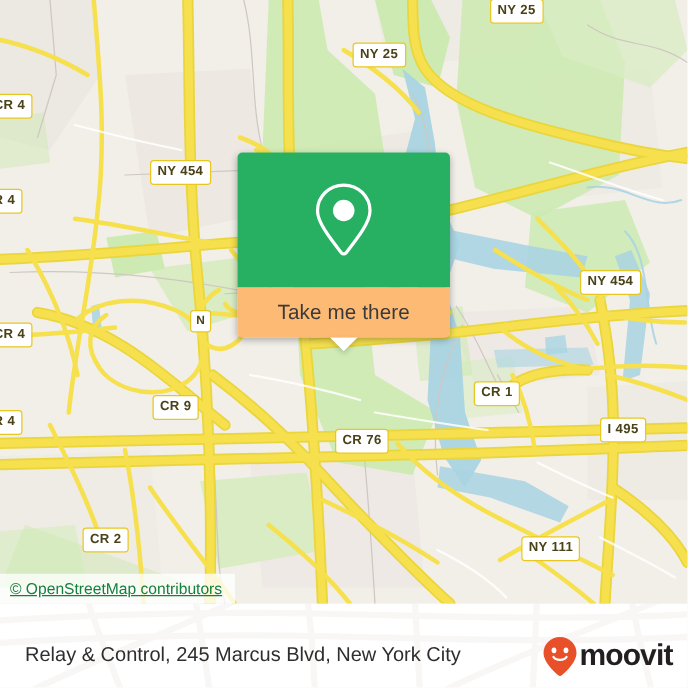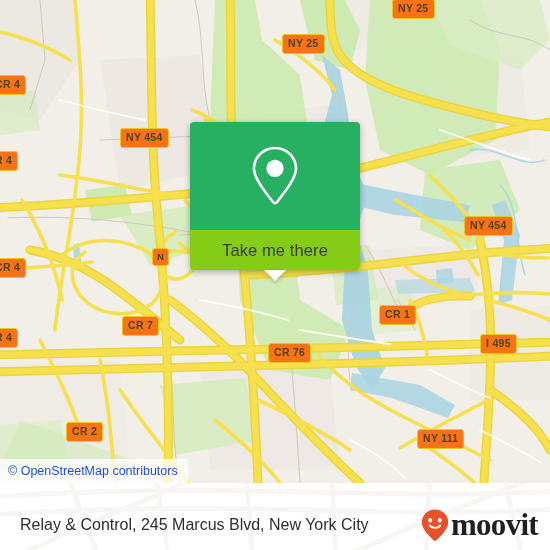--- a/index.html
+++ b/index.html
@@ -22,45 +22,46 @@
     left: 0; top: 0;
     width: 550px; height: 483px;
     background: #f2efe9;
     overflow: hidden;
   }
   #map-svg { position: absolute; left: 0; top: 0; }
 
   
   .shield {
     position: absolute;
-    background: #f97316;
+    background: #ffffff;
     border: 1.6px solid #e8c820;
     border-radius: 3px;
     color: #4a4218;
     font-family: "Liberation Sans", sans-serif;
     font-weight: bold;
     font-size: 10.5px;
     letter-spacing: .3px;
     line-height: 1;
     padding: 3px 5px 4px 5px;
     white-space: nowrap;
     text-align: center;
   }
   .shield.small { font-size: 9.5px; padding: 3px 4px 3px 4px; }
 
   
   #attrib {
     position: absolute;
     left: 0; bottom: 0;
     background: rgba(255,255,255,0.78);
-    color: #1d4ed8;
+    color: #15803d;
     font-size: 12.5px;
     line-height: 1;
     padding: 6px 10px 6px 8px;
     white-space: nowrap;
+    text-decoration: underline;
   }
 
   
   #card {
     position: absolute;
     left: 190px; top: 122px;
     width: 170px;
     border-radius: 4px;
     box-shadow: 0 2px 6px rgba(0,0,0,0.30);
     overflow: visible;
@@ -68,21 +69,21 @@
   }
   #card-top {
     background: #27b062;
     border-radius: 4px 4px 0 0;
     height: 108px;
     display: flex;
     align-items: center;
     justify-content: center;
   }
   #card-bottom {
-    background: #84cc16;
+    background: #fdba74;
     border-radius: 0 0 4px 4px;
     height: 40px;
     display: flex;
     align-items: center;
     justify-content: center;
     position: relative;
   }
   #card-label {
     color: #3a3a3a;
     font-size: 16.5px;
@@ -128,23 +129,23 @@
     line-height: 1;
     white-space: nowrap;
   }
   #brand {
     display: flex;
     align-items: center;
     gap: 1px;
   }
   #brand-mark { width: 30px; height: 34px; flex: 0 0 auto; }
   #brand-word {
-    font-family: Liberation Serif, serif;
+    font-family: Liberation Sans, sans-serif;
     font-weight: bold;
-    font-size: 31px;
+    font-size: 24px;
     line-height: 1;
     color: #231f20;
     letter-spacing: -0.7px;
   }
 </style>
 </head>
 <body>
 
 <div id="root">
 
@@ -303,21 +304,21 @@
 
     <div class="shield" style="left:282px; top:34px;">NY 25</div>
     <div class="shield" style="left:392px; top:-1px;">NY 25</div>
     <div class="shield" style="left:120px; top:128px;">NY 454</div>
     <div class="shield" style="left:464px; top:216px;">NY 454</div>
     <div class="shield" style="left:-11px; top:75px;">CR 4</div>
     <div class="shield" style="left:-19px; top:151px;">CR 4</div>
     <div class="shield" style="left:-11px; top:258px;">CR 4</div>
     <div class="shield" style="left:-19px; top:328px;">CR 4</div>
     <div class="shield small" style="left:152px; top:248px;">N</div>
-    <div class="shield" style="left:122px; top:316px;">CR 7</div>
+    <div class="shield" style="left:122px; top:316px;">CR 9</div>
     <div class="shield" style="left:66px;  top:422px;">CR 2</div>
     <div class="shield" style="left:268px; top:343px;">CR 76</div>
     <div class="shield" style="left:379px; top:305px;">CR 1</div>
     <div class="shield" style="left:480px; top:334px;">I 495</div>
     <div class="shield" style="left:417px; top:429px;">NY 111</div>
 
     <div id="attrib">© OpenStreetMap contributors</div>
   </div>
 
   <div id="card">

